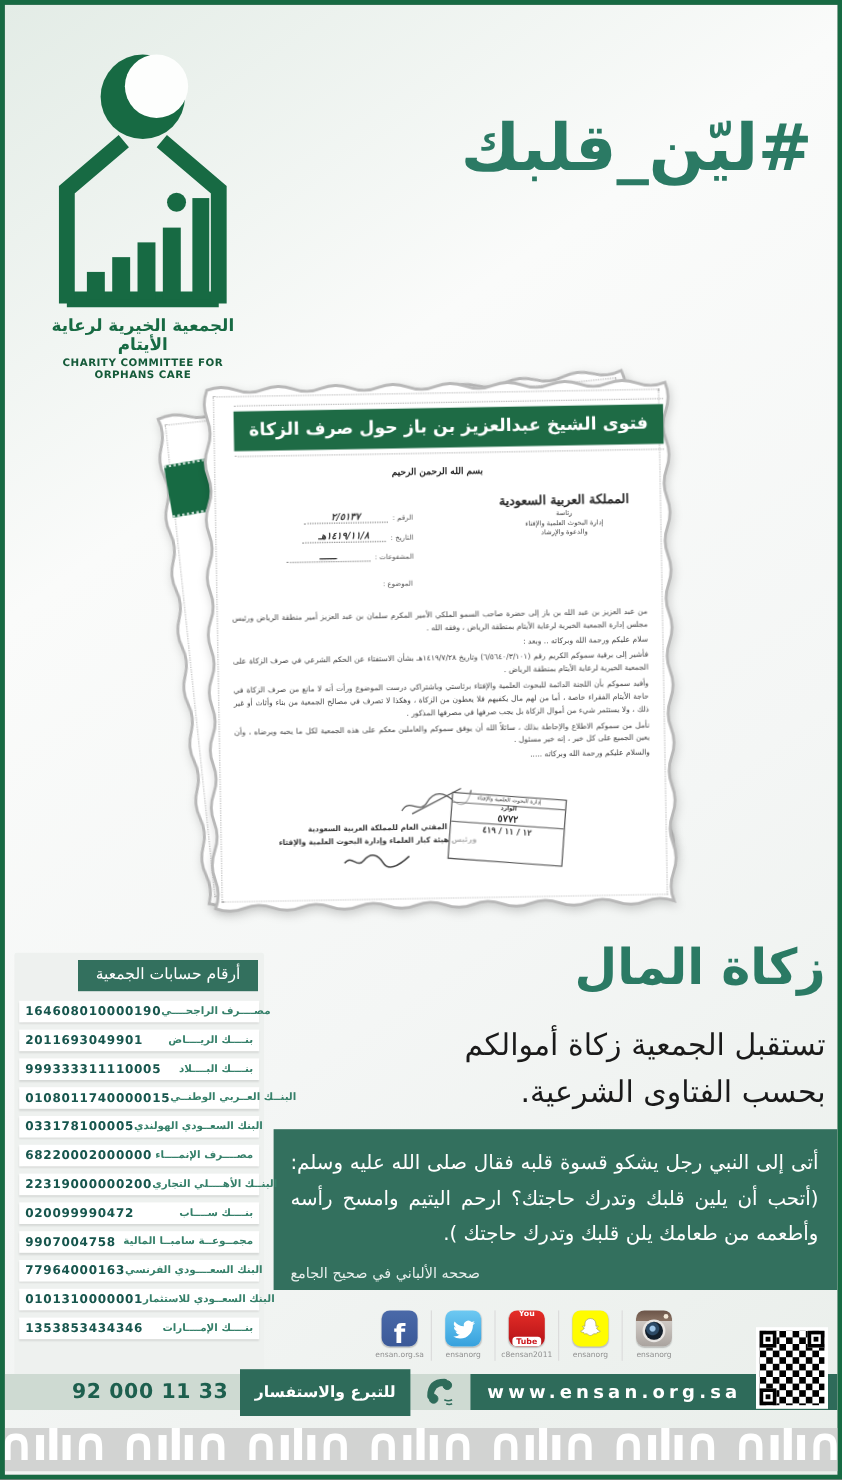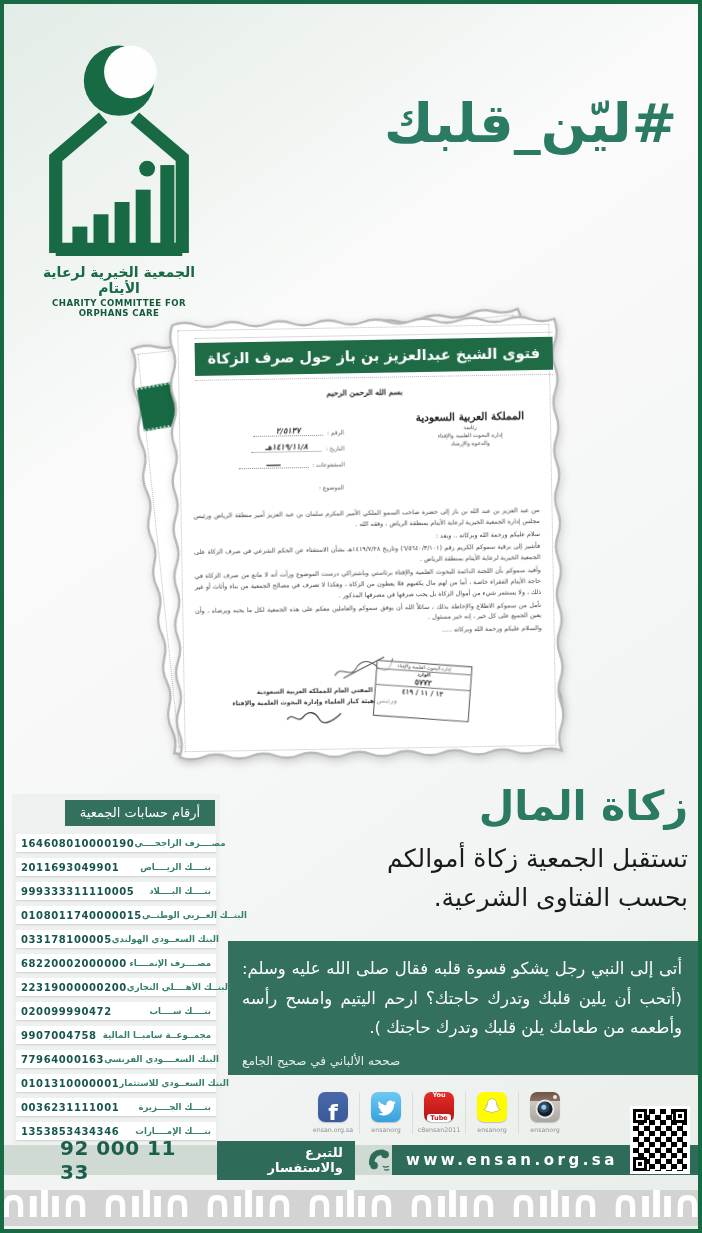--- a/index.html
+++ b/index.html
@@ -59,21 +59,21 @@
     position:absolute;right:96px;bottom:40px;width:96px;height:56px;border:1.6px solid #555;
     transform:rotate(5deg);direction:rtl;text-align:center;color:#333;background:rgba(255,255,255,.6);
   }
   .stamp .s1{font-size:4.6px;border-bottom:1px solid #777;padding:1px 0}
   .stamp .s2{font-size:4.8px;font-weight:bold}
   .stamp .s3{font-family:"DejaVu Serif",serif;font-weight:bold;font-size:8px;border-bottom:1px solid #777}
   .stamp .s4{font-family:"DejaVu Serif",serif;font-weight:bold;font-size:7px;letter-spacing:2px}
   .scribble{position:absolute;right:170px;bottom:78px;transform:rotate(-10deg)}
   
   .zakat{position:absolute;right:10px;top:778px;width:345px;direction:rtl;text-align:right}
-  .zakat h1{color:var(--heading);font-size:41px;font-weight:bold;margin-bottom:10px}
+  .zakat h1{color:var(--heading);font-size:41px;font-weight:bold;margin-bottom:22px}
   .zakat p{color:var(--ink);font-size:25px;line-height:1.55}
   
   .hadith{
     position:absolute;left:224px;right:0;top:937px;height:134px;background:var(--sea);
     color:#fff;direction:rtl;padding:13px 16px 8px 14px;
   }
   .hadith .txt{font-size:16.5px;line-height:1.8;text-align:justify}
   .hadith .src{position:absolute;left:14px;bottom:7px;font-size:12px;color:rgba(255,255,255,.88)}
   
   .accounts{position:absolute;left:8px;top:790px;width:208px;height:360px;background:#eef1ef;border-radius:2px;padding:6px 4px}
@@ -100,21 +100,21 @@
   .yt{background:linear-gradient(#e52d27,#b31217);display:flex;flex-direction:column;align-items:center;justify-content:space-between}
   .yt .yt-top{color:#fff;font-weight:bold;font-size:6.5px;line-height:7px}
   .yt .yt-pill{background:#fff;border-radius:3px;padding:0 3px;color:#cc181e;font-weight:bold;font-size:6.5px;line-height:8px}
   .sc{background:#fffc00;display:flex;align-items:center;justify-content:center}
   .ig{background:linear-gradient(180deg,#6b5448 0%,#8a7364 30%,#cfc9c4 30%,#aaa49f 100%)}
   .ig::before{content:"";position:absolute;left:50%;top:58%;width:15px;height:15px;transform:translate(-50%,-50%);
     border-radius:50%;background:radial-gradient(circle at 42% 38%,#9fc6e8 0 2px,#2c4a66 3px 5px,#131f2b 6px 8px);box-shadow:0 0 0 2px #e8e5e2}
   .ig::after{content:"";position:absolute;right:3px;top:3px;width:4px;height:4px;border-radius:50%;background:#f3e8d7}
   
   .bar-light{position:absolute;left:0;top:1141px;width:388px;height:30px;background:var(--flight);display:flex;align-items:center}
-  .phone-num{margin-left:56px;font-size:20px;font-weight:bold;color:#1d5f4e;direction:ltr;letter-spacing:.5px}
+  .phone-num{margin-left:56px;font-size:17px;font-weight:bold;color:#1d5f4e;direction:ltr;letter-spacing:.5px}
   .phone-label{margin-left:10px;height:39px;background:var(--fdark);color:#fff;font-size:13px;font-weight:bold;direction:rtl;display:flex;align-items:center;padding:0 12px}
   .phone-ic{margin-left:12px}
   .bar-dark{position:absolute;left:388px;right:0;top:1141px;height:30px;background:var(--fdark);display:flex;align-items:center;justify-content:center;padding-right:66px}
   .website{color:#fff;font-size:15px;font-weight:bold;letter-spacing:3.5px}
   .qr{
     position:absolute;right:8px;top:1102px;width:60px;height:68px;background:#fff;padding:3px;
   }
   .qr-inner{width:100%;height:100%;position:relative;
     background:conic-gradient(#000 90deg,#fff 0 180deg,#000 0 270deg,#fff 0) 0 0/11px 11px;}
   .finder{position:absolute;width:14px;height:14px;border:3px solid #000;background:#fff}
@@ -294,24 +294,20 @@
         <div class="acc-row">
           <span class="acc-num">77964000163</span>
           <span class="acc-bank">البنك السعــــودي الفرنسي</span>
         </div>
 
         <div class="acc-row">
           <span class="acc-num">0101310000001</span>
           <span class="acc-bank">البنك السعــودي للاستثمار</span>
         </div>
 
-        <div class="acc-row">
-          <span class="acc-num">0036231111001</span>
-          <span class="acc-bank">بنــــك الجــــزيرة</span>
-        </div>
 
         <div class="acc-row">
           <span class="acc-num">1353853434346</span>
           <span class="acc-bank">بنــــك الإمــــارات</span>
         </div>
       </div>
   </div>
 
   <div class="social">
     <div class="soc-item">

